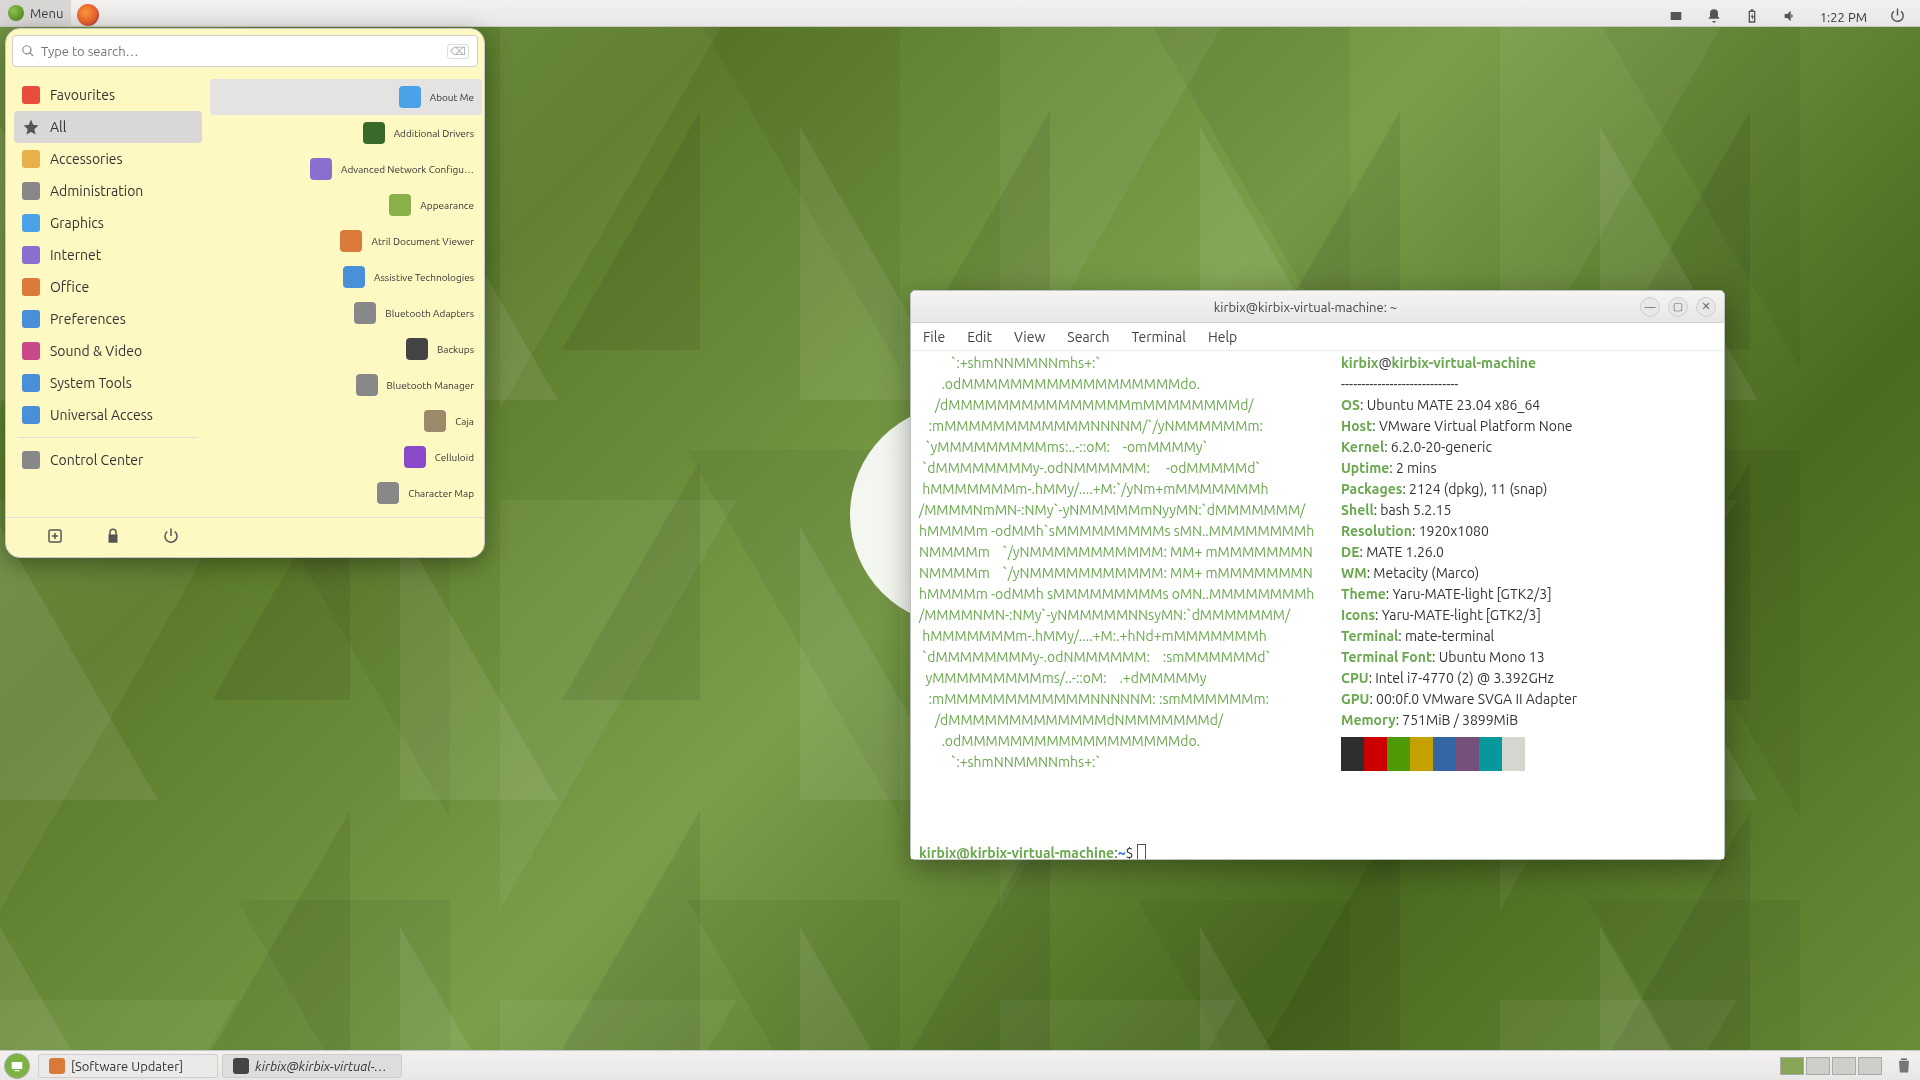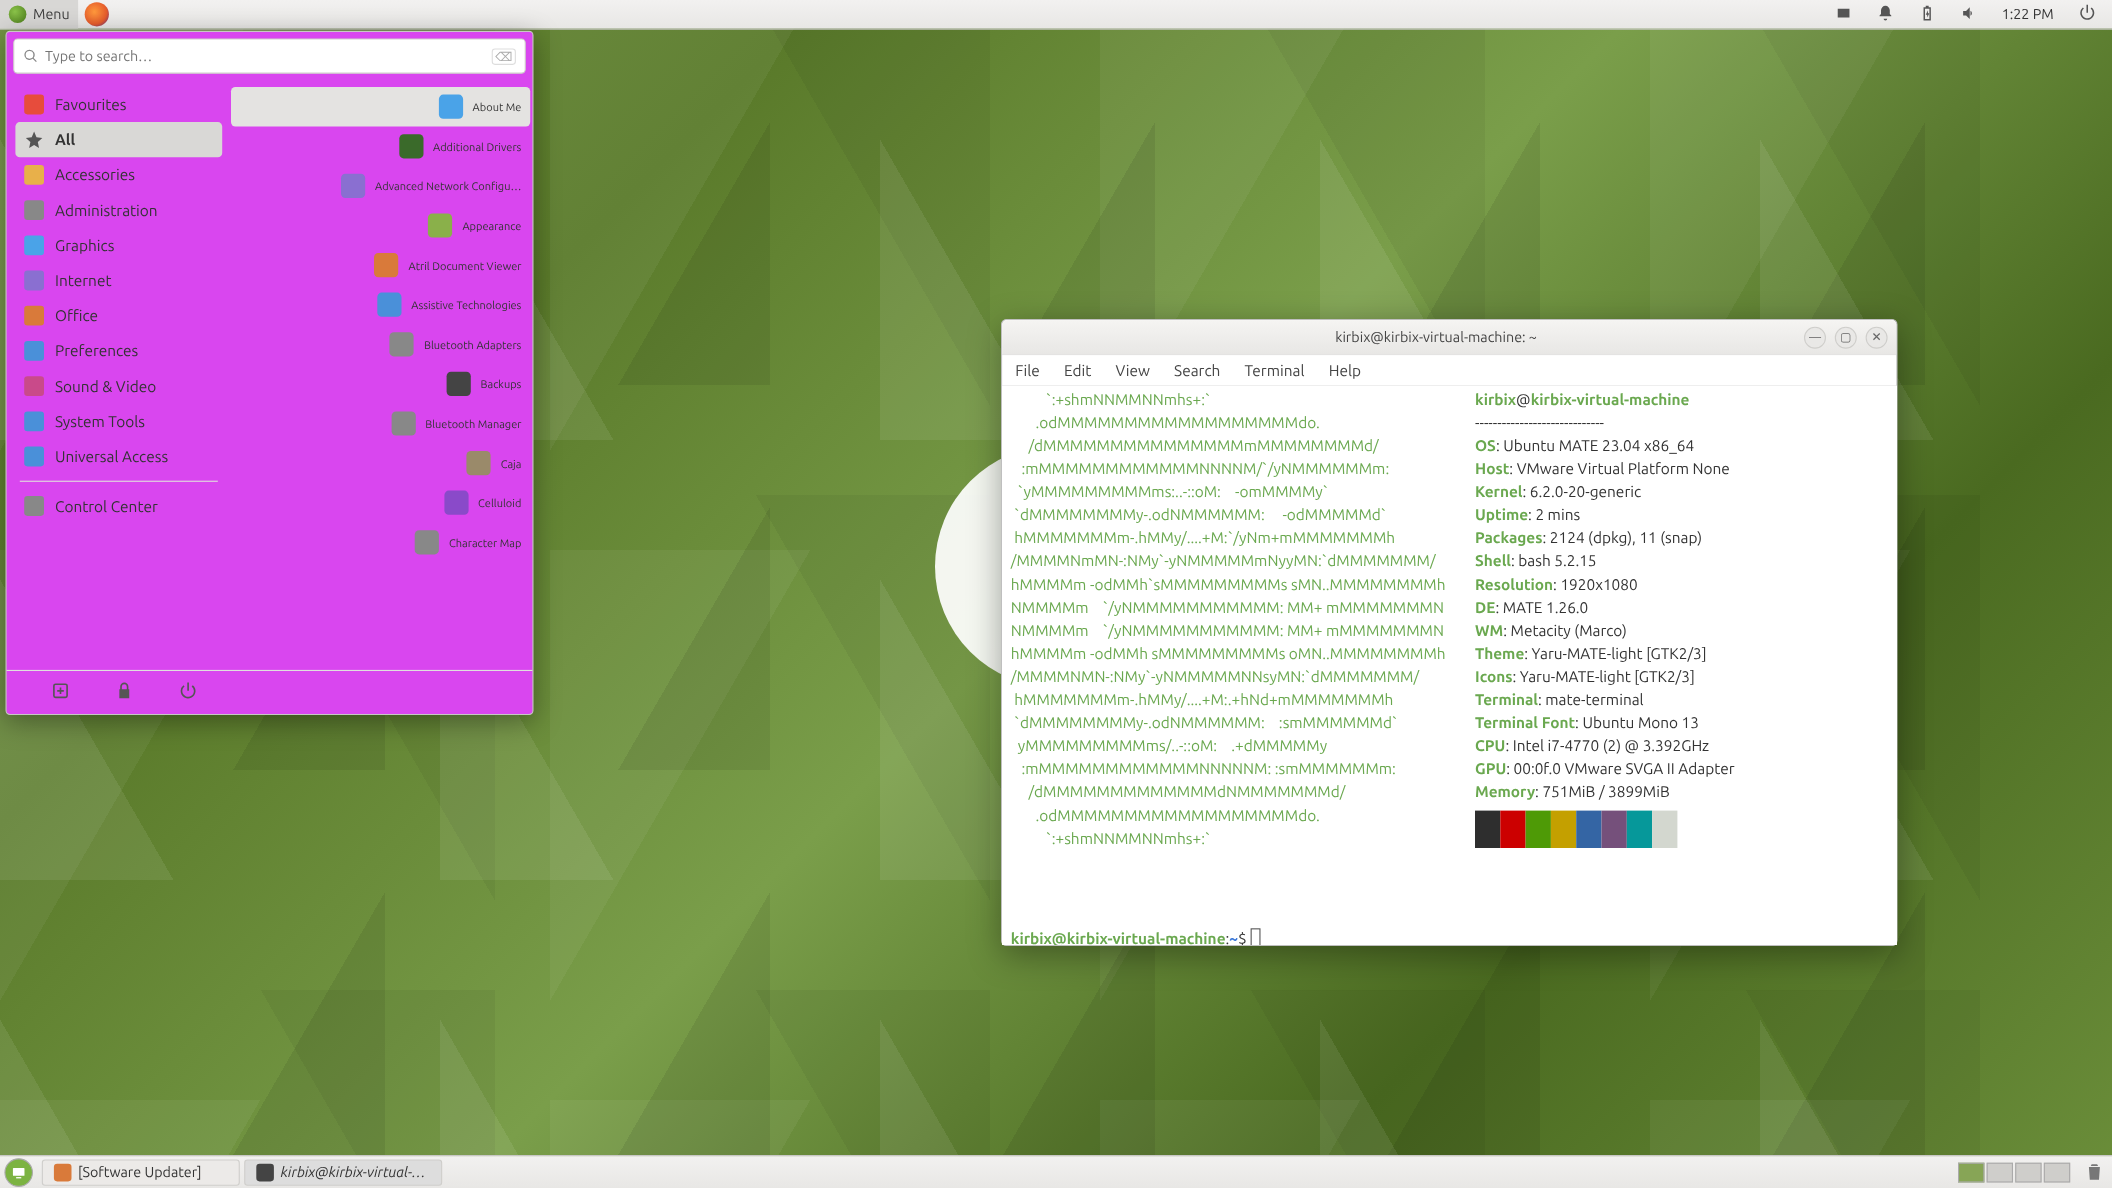--- a/index.html
+++ b/index.html
@@ -12,21 +12,21 @@
   background-image:
     linear-gradient(60deg, rgba(255,255,255,0.08) 25%, transparent 25%),
     linear-gradient(-60deg, rgba(0,0,0,0.08) 25%, transparent 25%),
     linear-gradient(120deg, rgba(255,255,255,0.05) 30%, transparent 30%),
     linear-gradient(-120deg, rgba(0,0,0,0.05) 30%, transparent 30%);
   background-size:400px 400px,350px 350px,500px 500px,450px 450px; }
 .logo-circle { position:absolute; left:850px; top:405px; width:220px; height:220px; border-radius:50%; background:rgba(255,255,255,0.92); display:flex; align-items:center; justify-content:center; }
 .logo-tri { width:0; height:0; border-left:70px solid #4a6a20; border-top:45px solid transparent; border-bottom:45px solid transparent; margin-left:18px; }
 
 
-.top-panel { position:absolute; top:0; left:0; right:0; height:27px; background:linear-gradient(#f2f1f0,#e8e7e5); border-bottom:1px solid #c8c7c5; display:flex; align-items:center; font-size:13px; color:#3c3c3c; z-index:50; }
+.top-panel { position:absolute; top:0; left:0; right:0; height:27px; background:linear-gradient(#f2f1f0,#e8e7e5); border-bottom:1px solid #c8c7c5; display:flex; align-items:flex-end; font-size:13px; color:#3c3c3c; z-index:50; }
 .top-panel .menu-btn { display:flex; align-items:center; gap:6px; padding:0 8px; height:100%; background:#d8d7d5; }
 .top-panel .menu-btn .mate-icon { width:16px; height:16px; border-radius:50%; background:radial-gradient(circle at 35% 35%,#8bc34a,#4a7a1a); }
 .top-panel .ff-icon { width:22px; height:22px; margin-left:6px; border-radius:50%; background:radial-gradient(circle at 40% 40%,#ff9a3c,#e55b2b 60%,#5a2a8a 95%); }
 .tray { margin-left:auto; display:flex; align-items:center; gap:22px; padding-right:14px; color:#555; }
 .tray svg { width:16px; height:16px; fill:#555; }
 .tray .clock { font-size:13px; color:#333; }
 .tray .power svg { width:17px; height:17px; }
 
 
 .bottom-panel { position:absolute; bottom:0; left:0; right:0; height:30px; background:linear-gradient(#f2f1f0,#e8e7e5); border-top:1px solid #c8c7c5; display:flex; align-items:center; font-size:13px; z-index:50; }
@@ -34,30 +34,30 @@
 .bottom-panel .show-desktop svg { width:14px; height:14px; fill:#fff; }
 .task { display:flex; align-items:center; gap:6px; height:24px; padding:0 10px; margin-left:4px; background:#eceae8; border:1px solid #cfcecb; border-radius:3px; font-size:13px; color:#333; min-width:180px; }
 .task.active { background:#ddd;font-style:italic; }
 .task .ti { width:16px; height:16px; }
 .ws-switch { margin-left:auto; display:flex; gap:2px; padding-right:6px; }
 .ws { width:24px; height:18px; background:#cfcecb; border:1px solid #aaa; }
 .ws.cur { background:#87a556; }
 .trash { width:20px; height:22px; margin-left:6px; margin-right:6px; }
 
 
-.appmenu { position:absolute; left:5px; top:28px; width:480px; height:622px; background:#d946ef; border:1px solid #c8c7c5; box-shadow:0 6px 24px rgba(0,0,0,0.35); display:flex; flex-direction:column; z-index:60; border-radius:4px; }
+.appmenu { position:absolute; left:5px; top:28px; width:480px; height:530px; background:#fef9c3; border:1px solid #c8c7c5; box-shadow:0 6px 24px rgba(0,0,0,0.35); display:flex; flex-direction:column; z-index:60; border-radius:15px; }
 .search-row { padding:6px; }
 .search-box { display:flex; align-items:center; height:32px; border:1px solid #cfcecb; border-radius:4px; background:#fff; padding:0 8px; color:#888; }
 .search-box svg { width:14px; height:14px; fill:#888; margin-right:6px; }
 .search-box input { flex:1; border:none; outline:none; font-size:13px; color:#555; background:transparent; }
 .search-box .clear { width:22px; text-align:center; color:#aaa; border:1px solid #ddd; border-radius:3px; font-size:11px; }
 .menu-body { flex:1; display:flex; overflow:hidden; }
 .cats { width:200px; padding:6px 4px 6px 8px; overflow:auto; }
 .cat { display:flex; align-items:center; gap:10px; height:32px; padding:0 8px; border-radius:4px; font-size:14px; color:#333; cursor:pointer; }
-.cat.sel { background:#d9d8d6; font-weight:700; }
+.cat.sel { background:#d9d8d6; font-weight:400; }
 .cat .ci { width:18px; height:18px; border-radius:3px; display:inline-block; }
 .apps { flex:1; padding:6px 2px 6px 4px; overflow-y:auto; position:relative; }
 .apps::-webkit-scrollbar { width:12px; }
 .apps::-webkit-scrollbar-thumb { background:#c2c1bf; border-radius:6px; }
 .apps::-webkit-scrollbar-track { background:#ececea; }
 .app { display:flex; align-items:center; gap:9px; height:36px; padding:0 8px; border-radius:4px; font-size:10px; color:#333; cursor:pointer;justify-content:flex-end; }
 .app.hl { background:#e4e3e1; }
 .app .ai { width:22px; height:22px; border-radius:4px; display:inline-block; }
 .menu-foot { height:40px; border-top:1px solid #e0dfdd; display:flex; align-items:center; justify-content:flex-start; gap:40px; padding-left:40px; }
 .menu-foot svg { width:18px; height:18px; fill:#555; }

